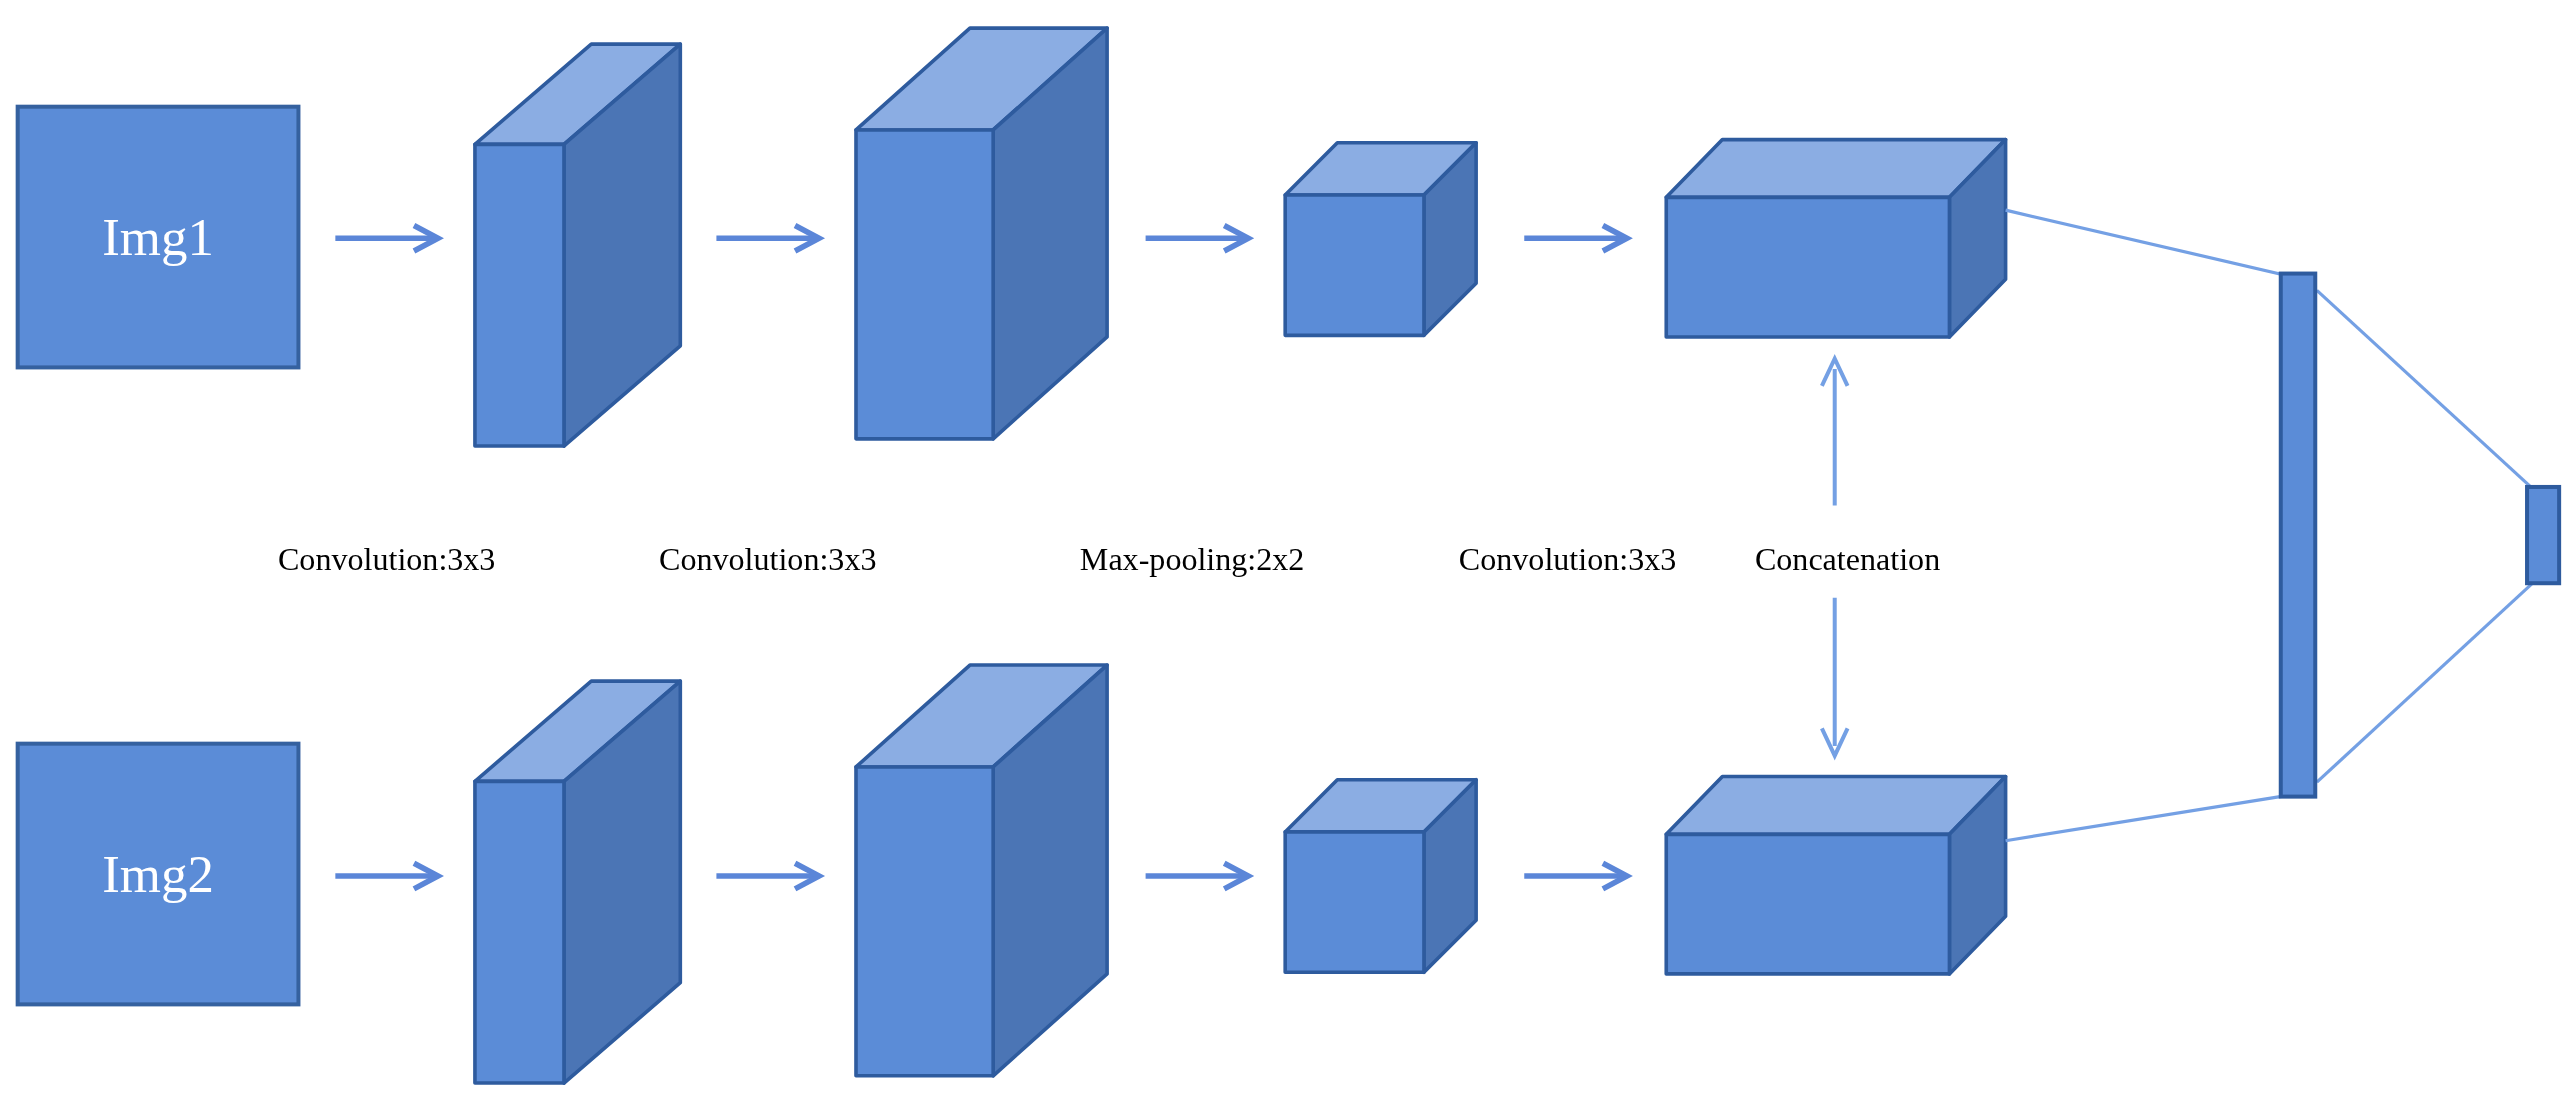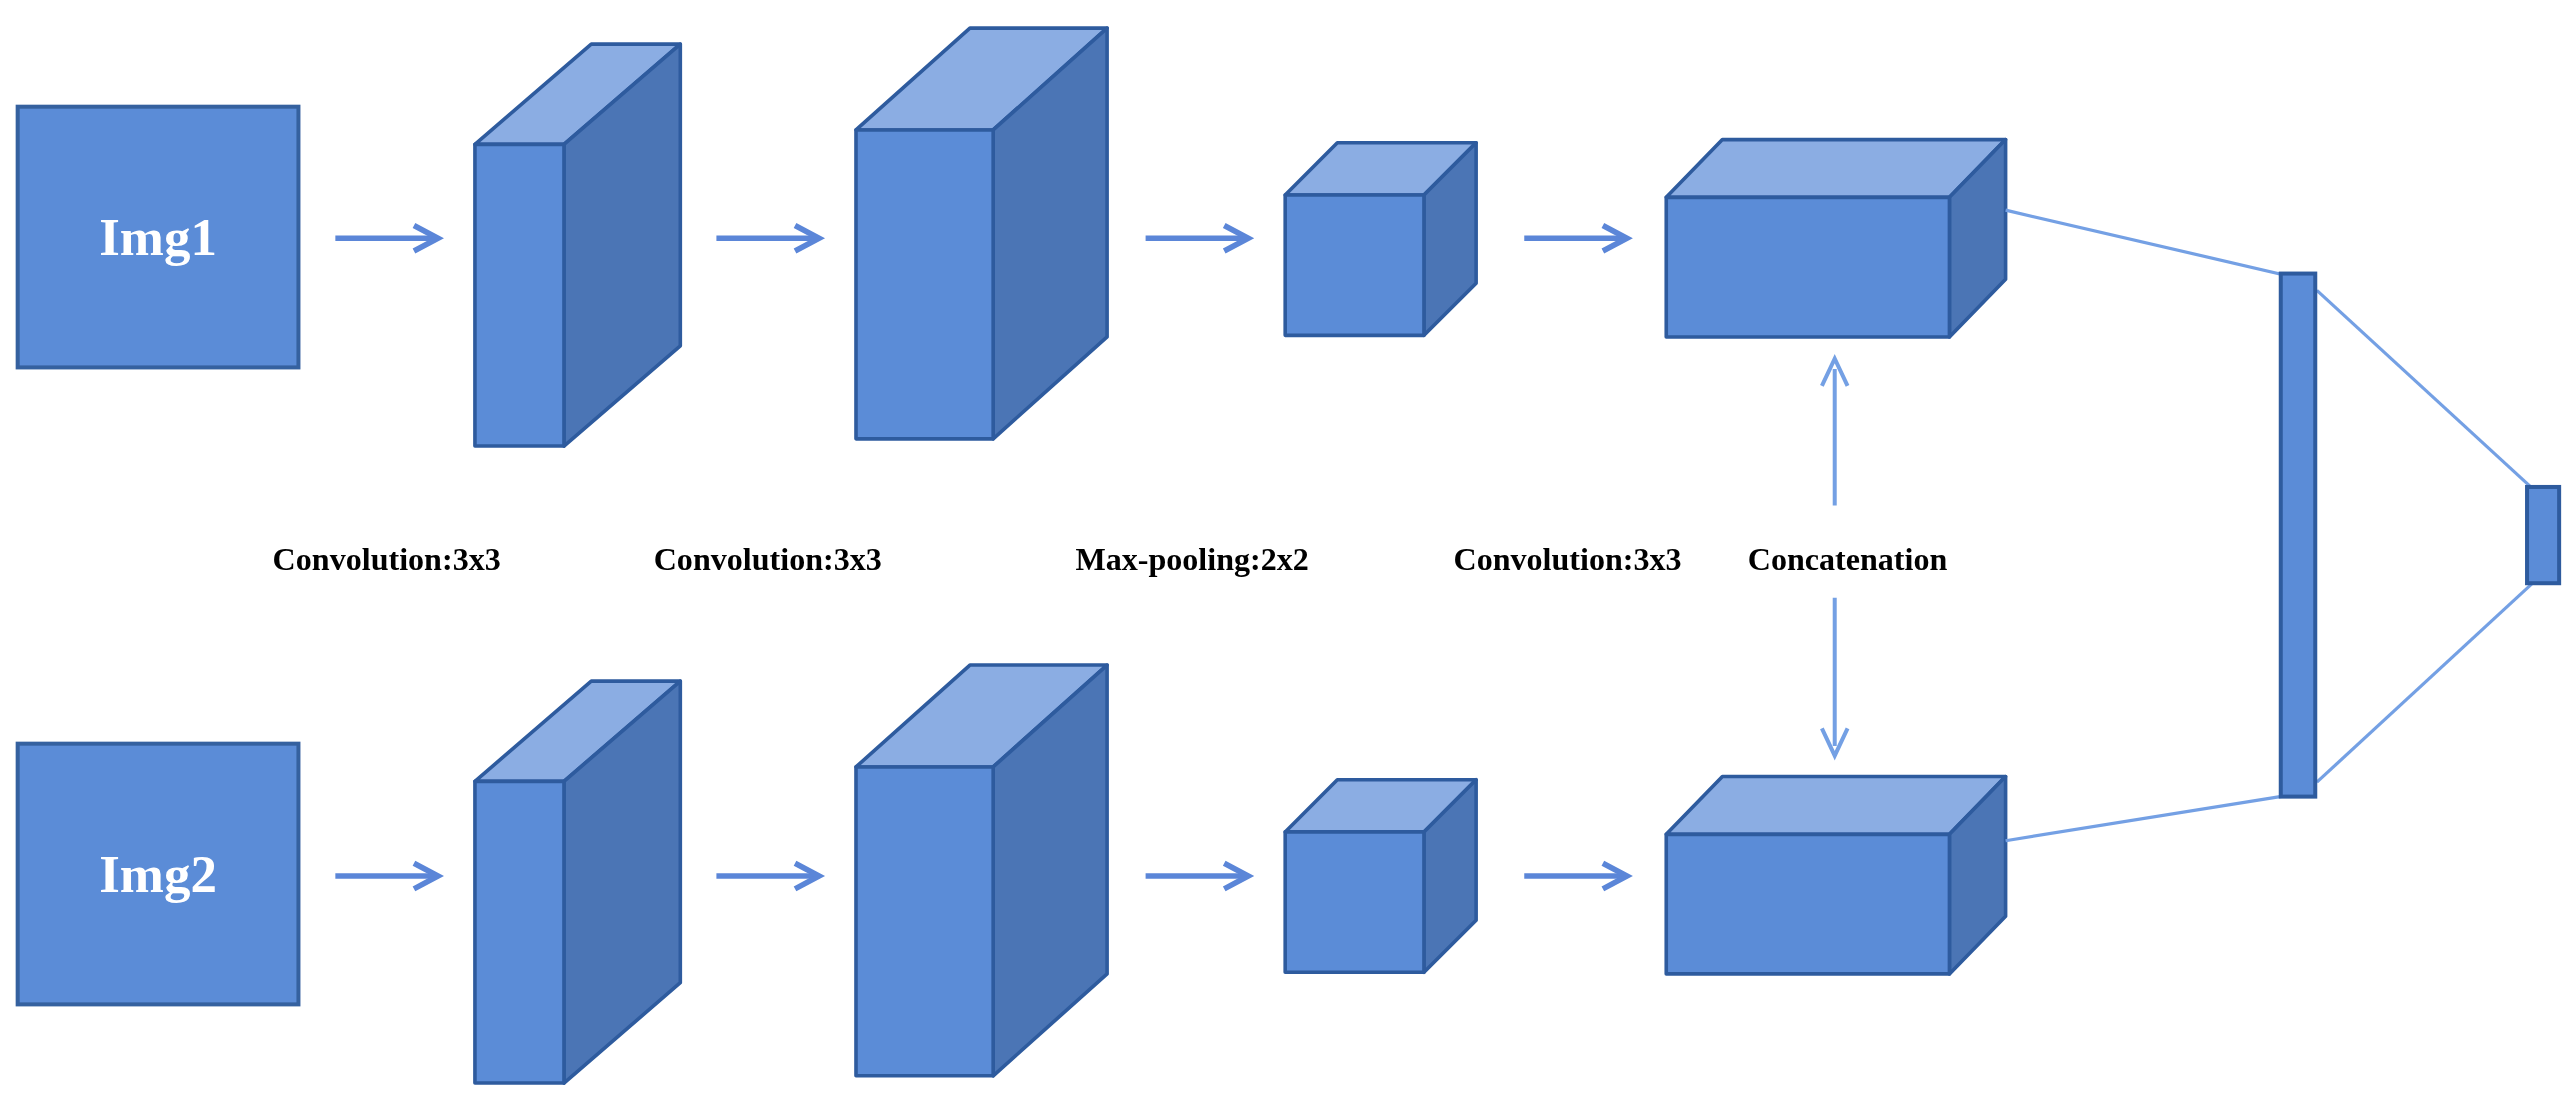--- a/index.html
+++ b/index.html
@@ -1,16 +1,16 @@
 <!DOCTYPE html>
 <html style="font-size:13px"><head>
 <meta charset="utf-8">
 <style>
   html,body{margin:0;padding:0;background:#ffffff;}
-  .stage{width:100%;max-width:2576px;margin:0 auto;font-weight:bold;}
+  .stage{width:100%;max-width:2576px;margin:0 auto;}
   svg{display:block;width:100%;height:auto;background:#ffffff;}
   text{user-select:none;}
 </style>
 </head>
 <body>
 
 <div class="stage">
   <svg id="diagram" viewBox="0 0 3211 1371" preserveAspectRatio="xMidYMid meet" xmlns="http://www.w3.org/2000/svg">
       <g>
         <g>

